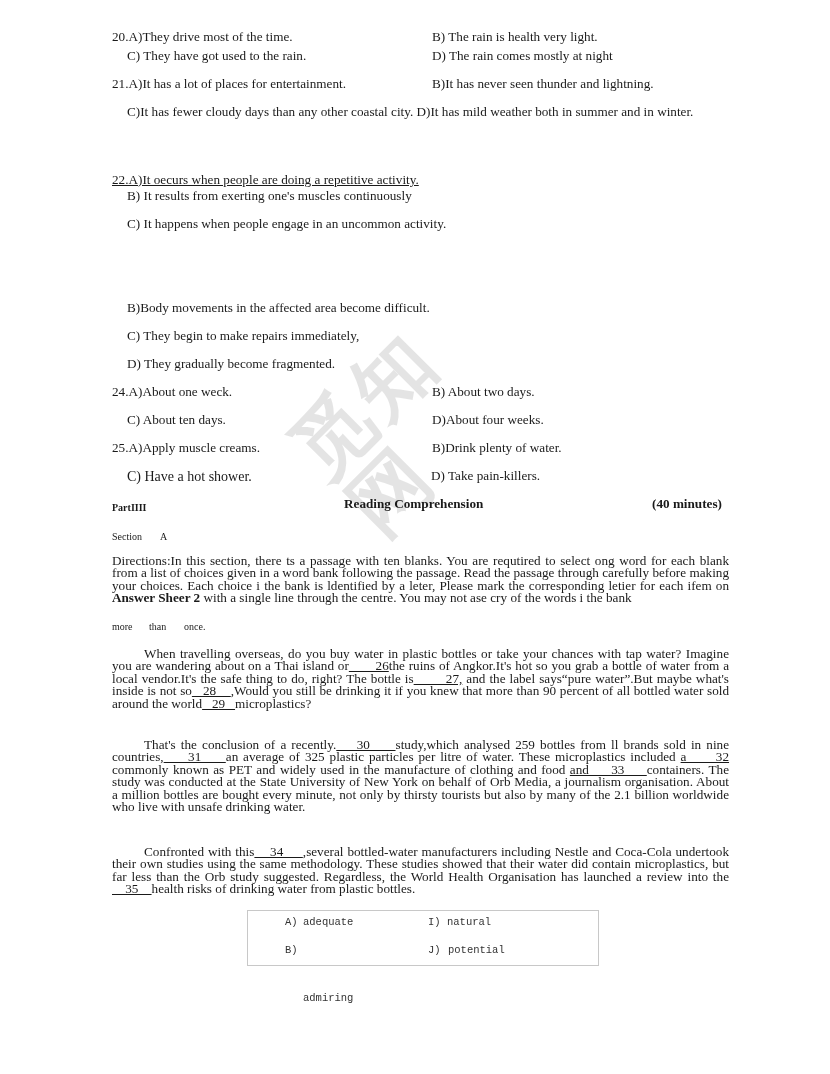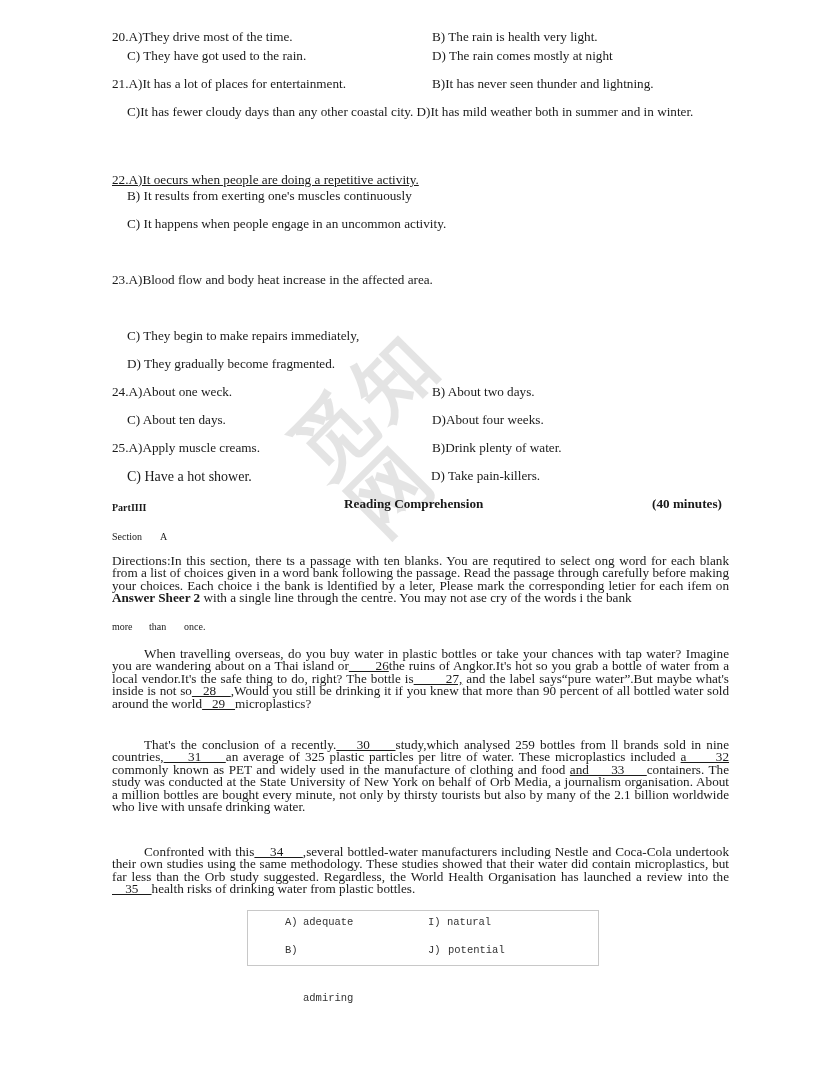--- a/index.html
+++ b/index.html
@@ -52,21 +52,21 @@
 
   <div class="abs" style="left:112px;top:76px;">21.A)It has a lot of places for entertainment.</div>
   <div class="abs" style="left:432px;top:76px;">B)It has never seen thunder and lightning.</div>
   <div class="abs" style="left:127px;top:104px;">C)It has fewer cloudy days than any other coastal city. D)It has mild weather both in summer and in winter.</div>
 
 
   <div class="abs" style="left:112px;top:172px;text-decoration:underline;">22.A)It oecurs when people are doing a repetitive activity.</div>
   <div class="abs" style="left:127px;top:188px;">B) It results from exerting one's muscles continuously</div>
   <div class="abs" style="left:127px;top:216px;">C) It happens when people engage in an uncommon activity.</div>
 
-  <div class="abs" style="left:112px;top:272px;">23.A)Blood flow and body heat increase in the affected area.</div>
+  <div class="abs" style="left:127px;top:300px;">B)Body movements in the affected area become difficult.</div>
   <div class="abs" style="left:127px;top:328px;">C) They begin to make repairs immediately,</div>
   <div class="abs" style="left:127px;top:356px;">D) They gradually become fragmented.</div>
 
   <div class="abs" style="left:112px;top:384px;">24.A)About  one  weck.</div>
   <div class="abs" style="left:432px;top:384px;">B) About two days.</div>
   <div class="abs" style="left:127px;top:412px;">C) About ten days.</div>
   <div class="abs" style="left:432px;top:412px;">D)About four weeks.</div>
 
   <div class="abs" style="left:112px;top:440px;">25.A)Apply  muscle  creams.</div>
   <div class="abs" style="left:432px;top:440px;text-align:right;">B)Drink plenty of water.</div>

